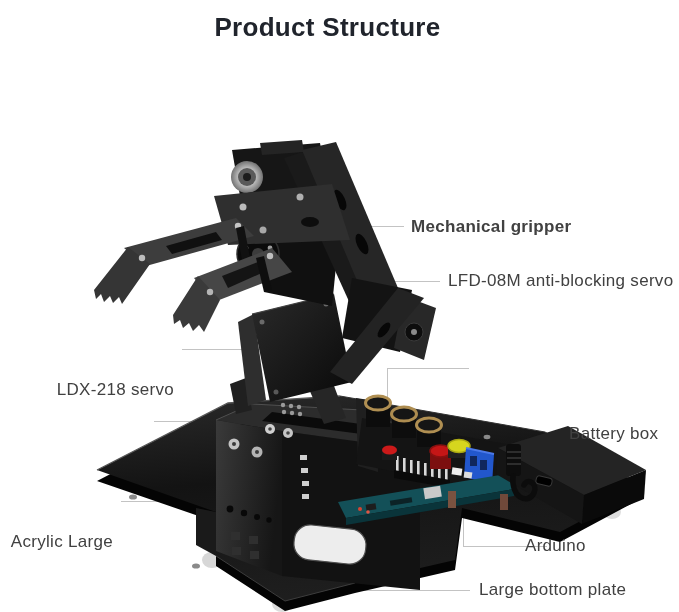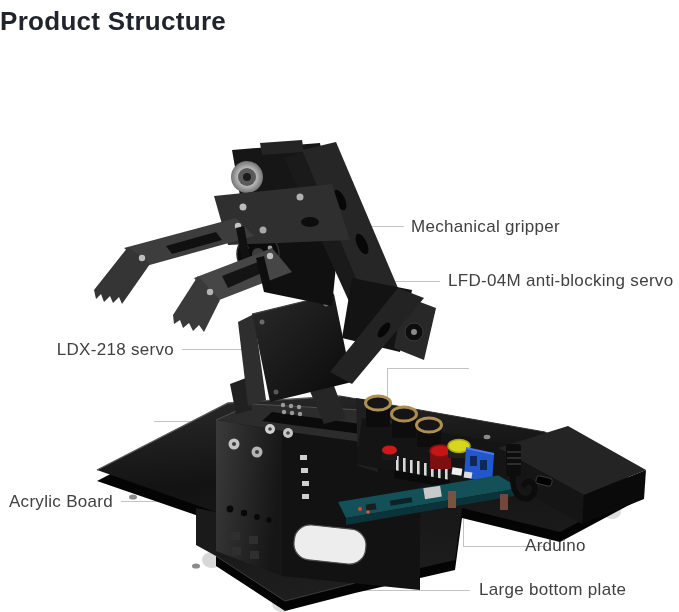--- a/index.html
+++ b/index.html
@@ -1,26 +1,26 @@
 <!DOCTYPE html>
 <html><head>
 <meta charset="utf-8">
 <style>
   html,body{margin:0;padding:0;background:#ffffff;}
   .page{position:relative;width:679px;height:612px;background:#ffffff;overflow:hidden;
         font-family:"Liberation Sans",sans-serif;}
-  .page-title{position:absolute;top:6px;left:0;width:655px;
+  .page-title{position:absolute;top:12px;left:0;width:655px;text-align:center;
               font-size:26px;font-weight:700;color:#20242c;letter-spacing:.3px;z-index:3;}
   .illustration{position:absolute;inset:0;z-index:2;pointer-events:none;}
   .line{position:absolute;background:#c3c3c3;z-index:1;}
   .line.h{height:1.3px;}
   .line.v{width:1.3px;}
   .label{position:absolute;z-index:3;font-size:17px;line-height:21px;color:#414141;
          letter-spacing:.3px;white-space:nowrap;}
-  .label.ra{text-align:center;}
+  .label.ra{text-align:center;margin-top:40px;}
 </style>
 </head>
 <body>
 
 <div class="page">
 
   <div class="page-title">Product Structure</div>
 
   <div class="line h" style="left:318px;top:226px;width:86px;"></div>
   <div class="line h" style="left:340px;top:281px;width:100px;"></div>
@@ -266,20 +266,21 @@
       <polygon points="236,228 244,226 250,258 242,260" fill="#111111"></polygon>
       <polygon points="272,248 292,272 214,302 194,278" fill="#464646"></polygon>
       <polygon points="222,276 258,262 264,272 228,288" fill="#141414"></polygon>
       <path d="M198,276 L220,300 L204,332 L199,325 L193,331 L189,323 L183,328 L180,320 L174,324 L173,315 Z" fill="#3a3a3a"></path>
       <circle cx="270" cy="256" r="3.2" fill="#c0c0c0"></circle>
         <circle cx="210" cy="292" r="3.2" fill="#b5b5b5"></circle>
       <polygon points="256,258 264,256 272,290 264,292" fill="#0e0e0e"></polygon>
     </g>
   </svg>
 
-  <div class="label" style="left:411px;top:216px;">Mechanical gripper</div>
-  <div class="label" style="left:448px;top:270px;">LFD-04M anti-blocking servo</div>
+  <div class="label" style="left:411px;top:216px;font-weight:bold;">Mechanical gripper</div>
+  <div class="label" style="left:448px;top:270px;">LFD-08M anti-blocking servo</div>
   <div class="label ra" style="right:505px;top:339px;">LDX-218 servo</div>
-  <div class="label ra" style="right:566px;top:491px;">Acrylic Board</div>
+  <div class="label" style="left:569px;top:423px;">Battery box</div>
+  <div class="label ra" style="right:566px;top:491px;">Acrylic Large</div>
   <div class="label" style="left:525px;top:535px;">Arduino</div>
   <div class="label" style="left:479px;top:579px;text-align:right;">Large bottom plate</div>
 
 </div>
 
 </body></html>

